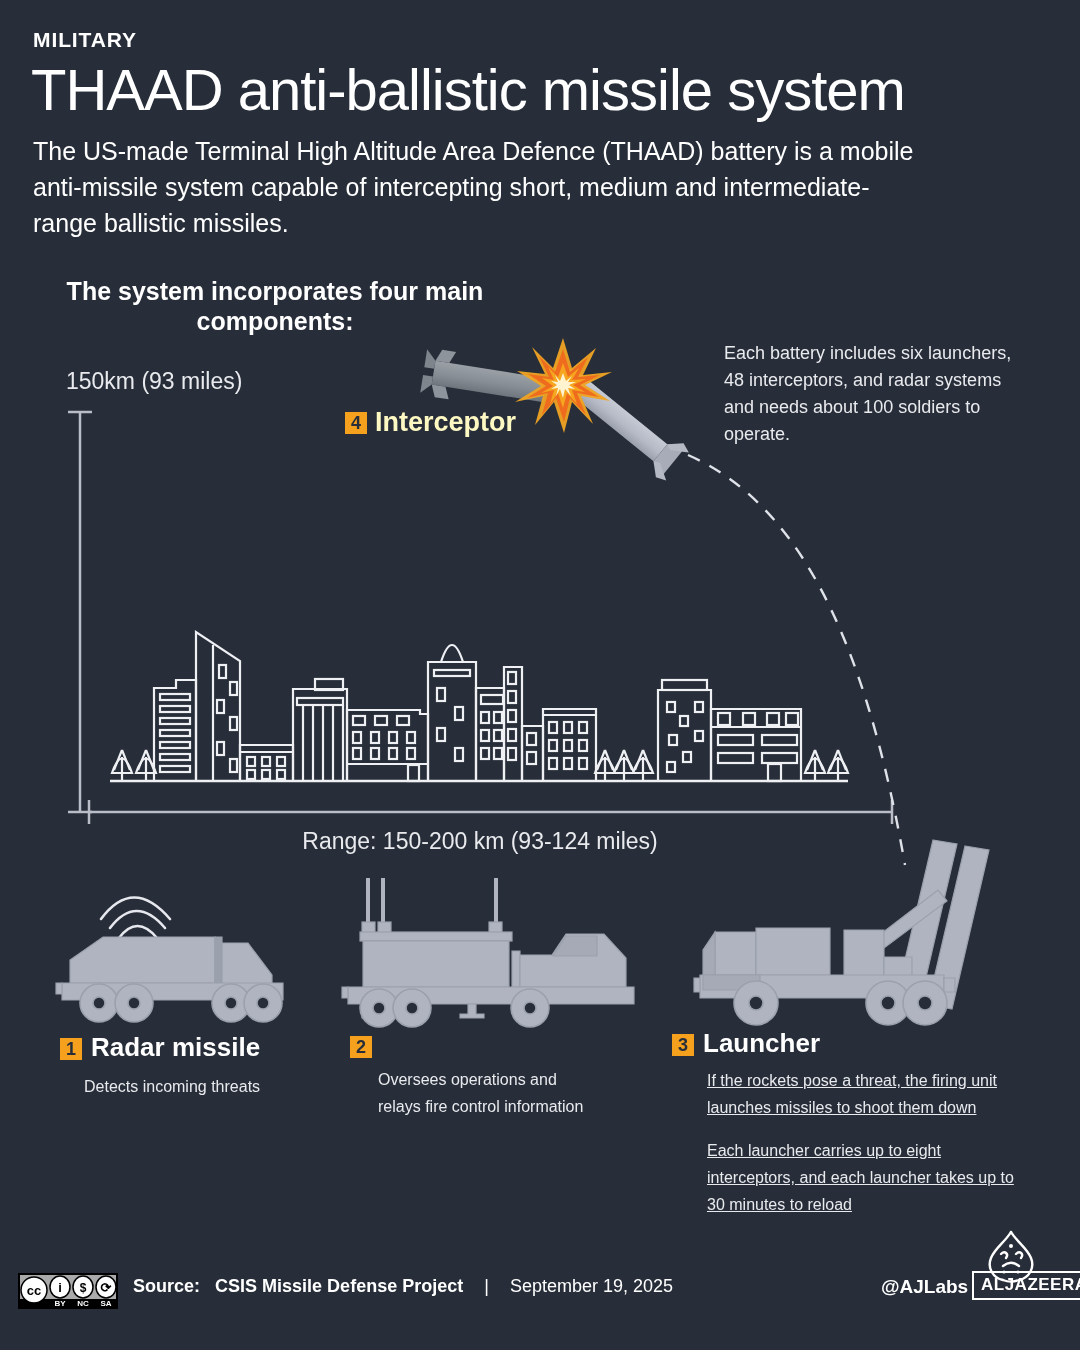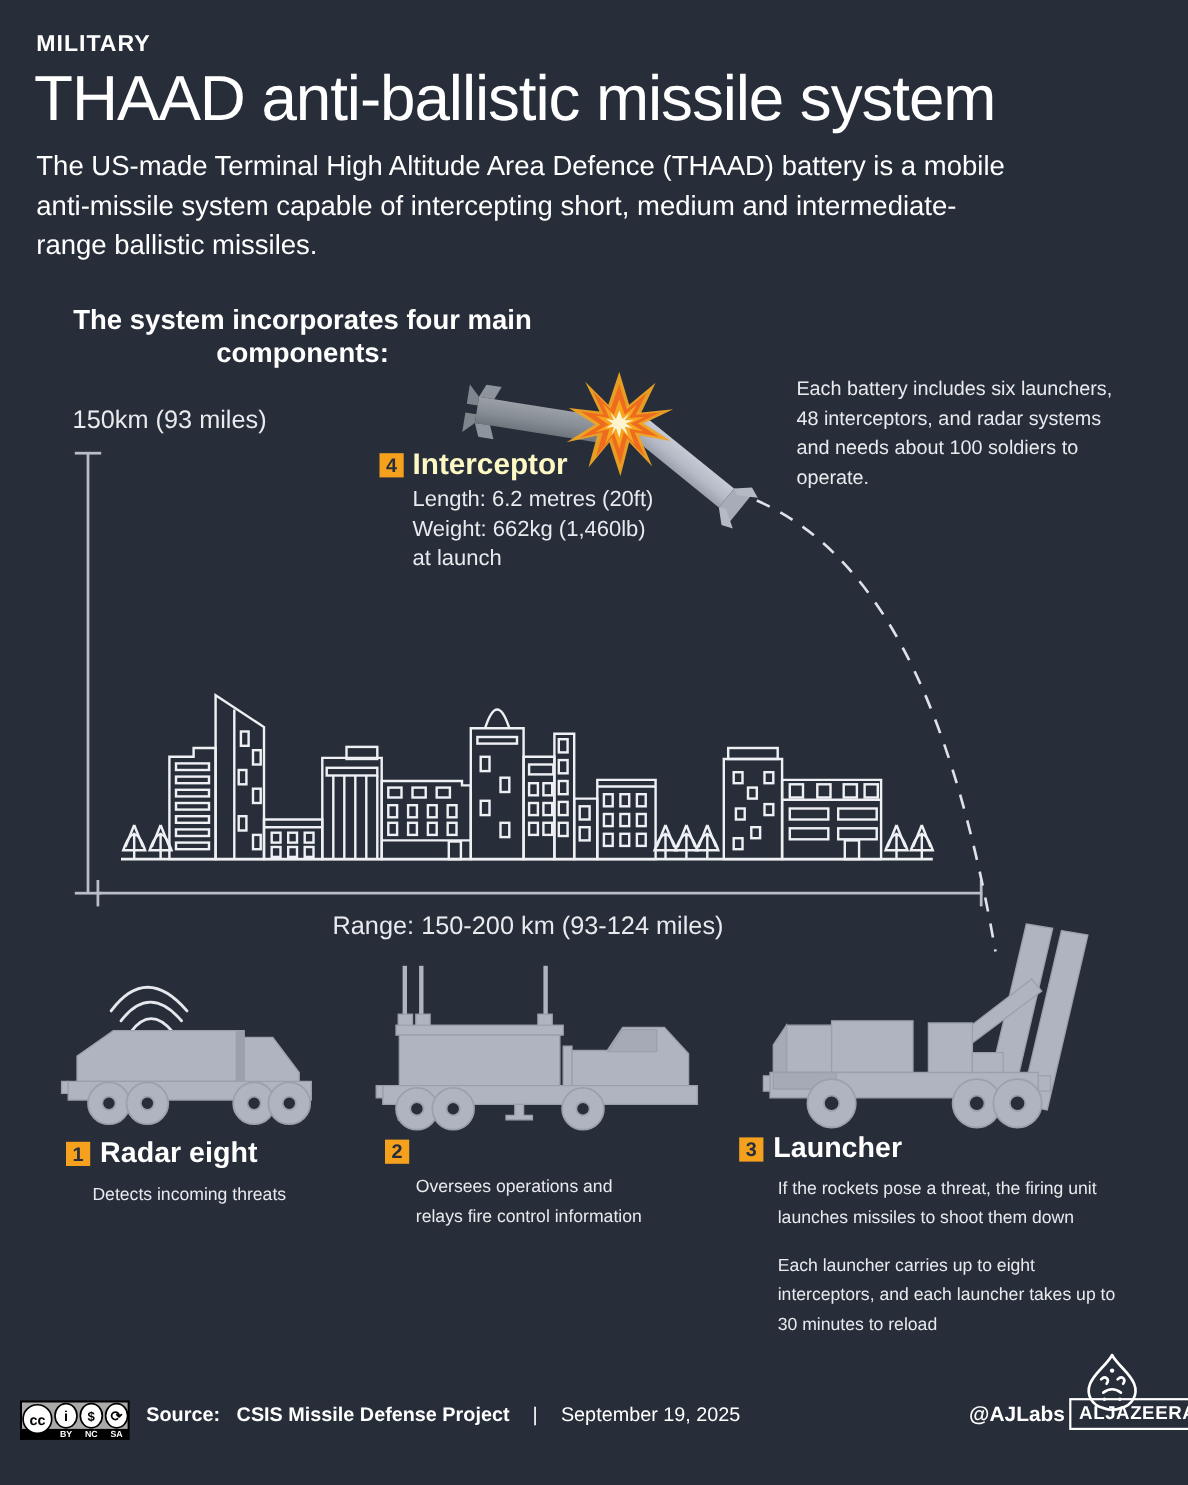--- a/index.html
+++ b/index.html
@@ -64,21 +64,21 @@
   .comp{position:absolute;}
   .comp-head{display:flex;align-items:flex-start;gap:9px;}
   .comp-title{font-size:26px;font-weight:bold;line-height:31px;color:#ffffff;}
   .comp-body{font-size:16px;line-height:27px;color:#e9eaee;}
 
   #comp-1{left:60px;top:1032px;width:270px;}
   #comp-1 .comp-body{margin:10px 0 0 24px;}
   #comp-2{left:350px;top:1030px;width:250px;}
   #comp-2 .comp-body{margin:8px 0 0 28px;}
   #comp-3{left:672px;top:1028px;width:350px;}
-  #comp-3 .comp-body{margin:8px 0 0 35px;}
+  #comp-3 .comp-body{margin:8px 0 0 35px;text-decoration:underline;}
   #comp-3 .comp-body + .comp-body{margin-top:16px;}
 
   
   .footer{position:absolute;left:0;top:1288px;width:1080px;height:40px;}
   .cc{position:absolute;left:18px;top:-15px;}
   .source{
     position:absolute;left:133px;top:-12px;
     font-size:18px;color:#ffffff;font-weight:bold;white-space:nowrap;
   }
   .source .sep{color:#ffffff;padding:0 16px;font-weight:400;}
@@ -423,31 +423,28 @@
   </svg>
 
   <div class="axis-label">150km (93 miles)</div>
   <div class="range-label">Range: 150-200 km (93-124 miles)</div>
 
   <div class="callout">
     <div class="c-head">
       <span class="badge">4</span>
       <span class="c-title">Interceptor</span>
     </div>
-    <div class="c-body" style="margin-left:30px;white-space:pre-line;">Length: 6.2 metres (20ft)
-Weight: 662kg (1,460lb)
-at launch</div>
   </div>
 
   <div class="battery-note">Each battery includes six launchers, 48 interceptors, and radar systems and needs about 100 soldiers to operate.</div>
 
   <div class="comp" id="comp-1">
     <div class="comp-head">
       <span class="badge">1</span>
-      <span class="comp-title">Radar eight</span>
+      <span class="comp-title">Radar missile</span>
     </div>
     <div class="comp-body">Detects incoming threats</div>
   </div>
 
   <div class="comp" id="comp-2">
     <div class="comp-head">
       <span class="badge">2</span>
     </div>
     <div class="comp-body">Oversees operations and relays fire control information</div>
   </div>

